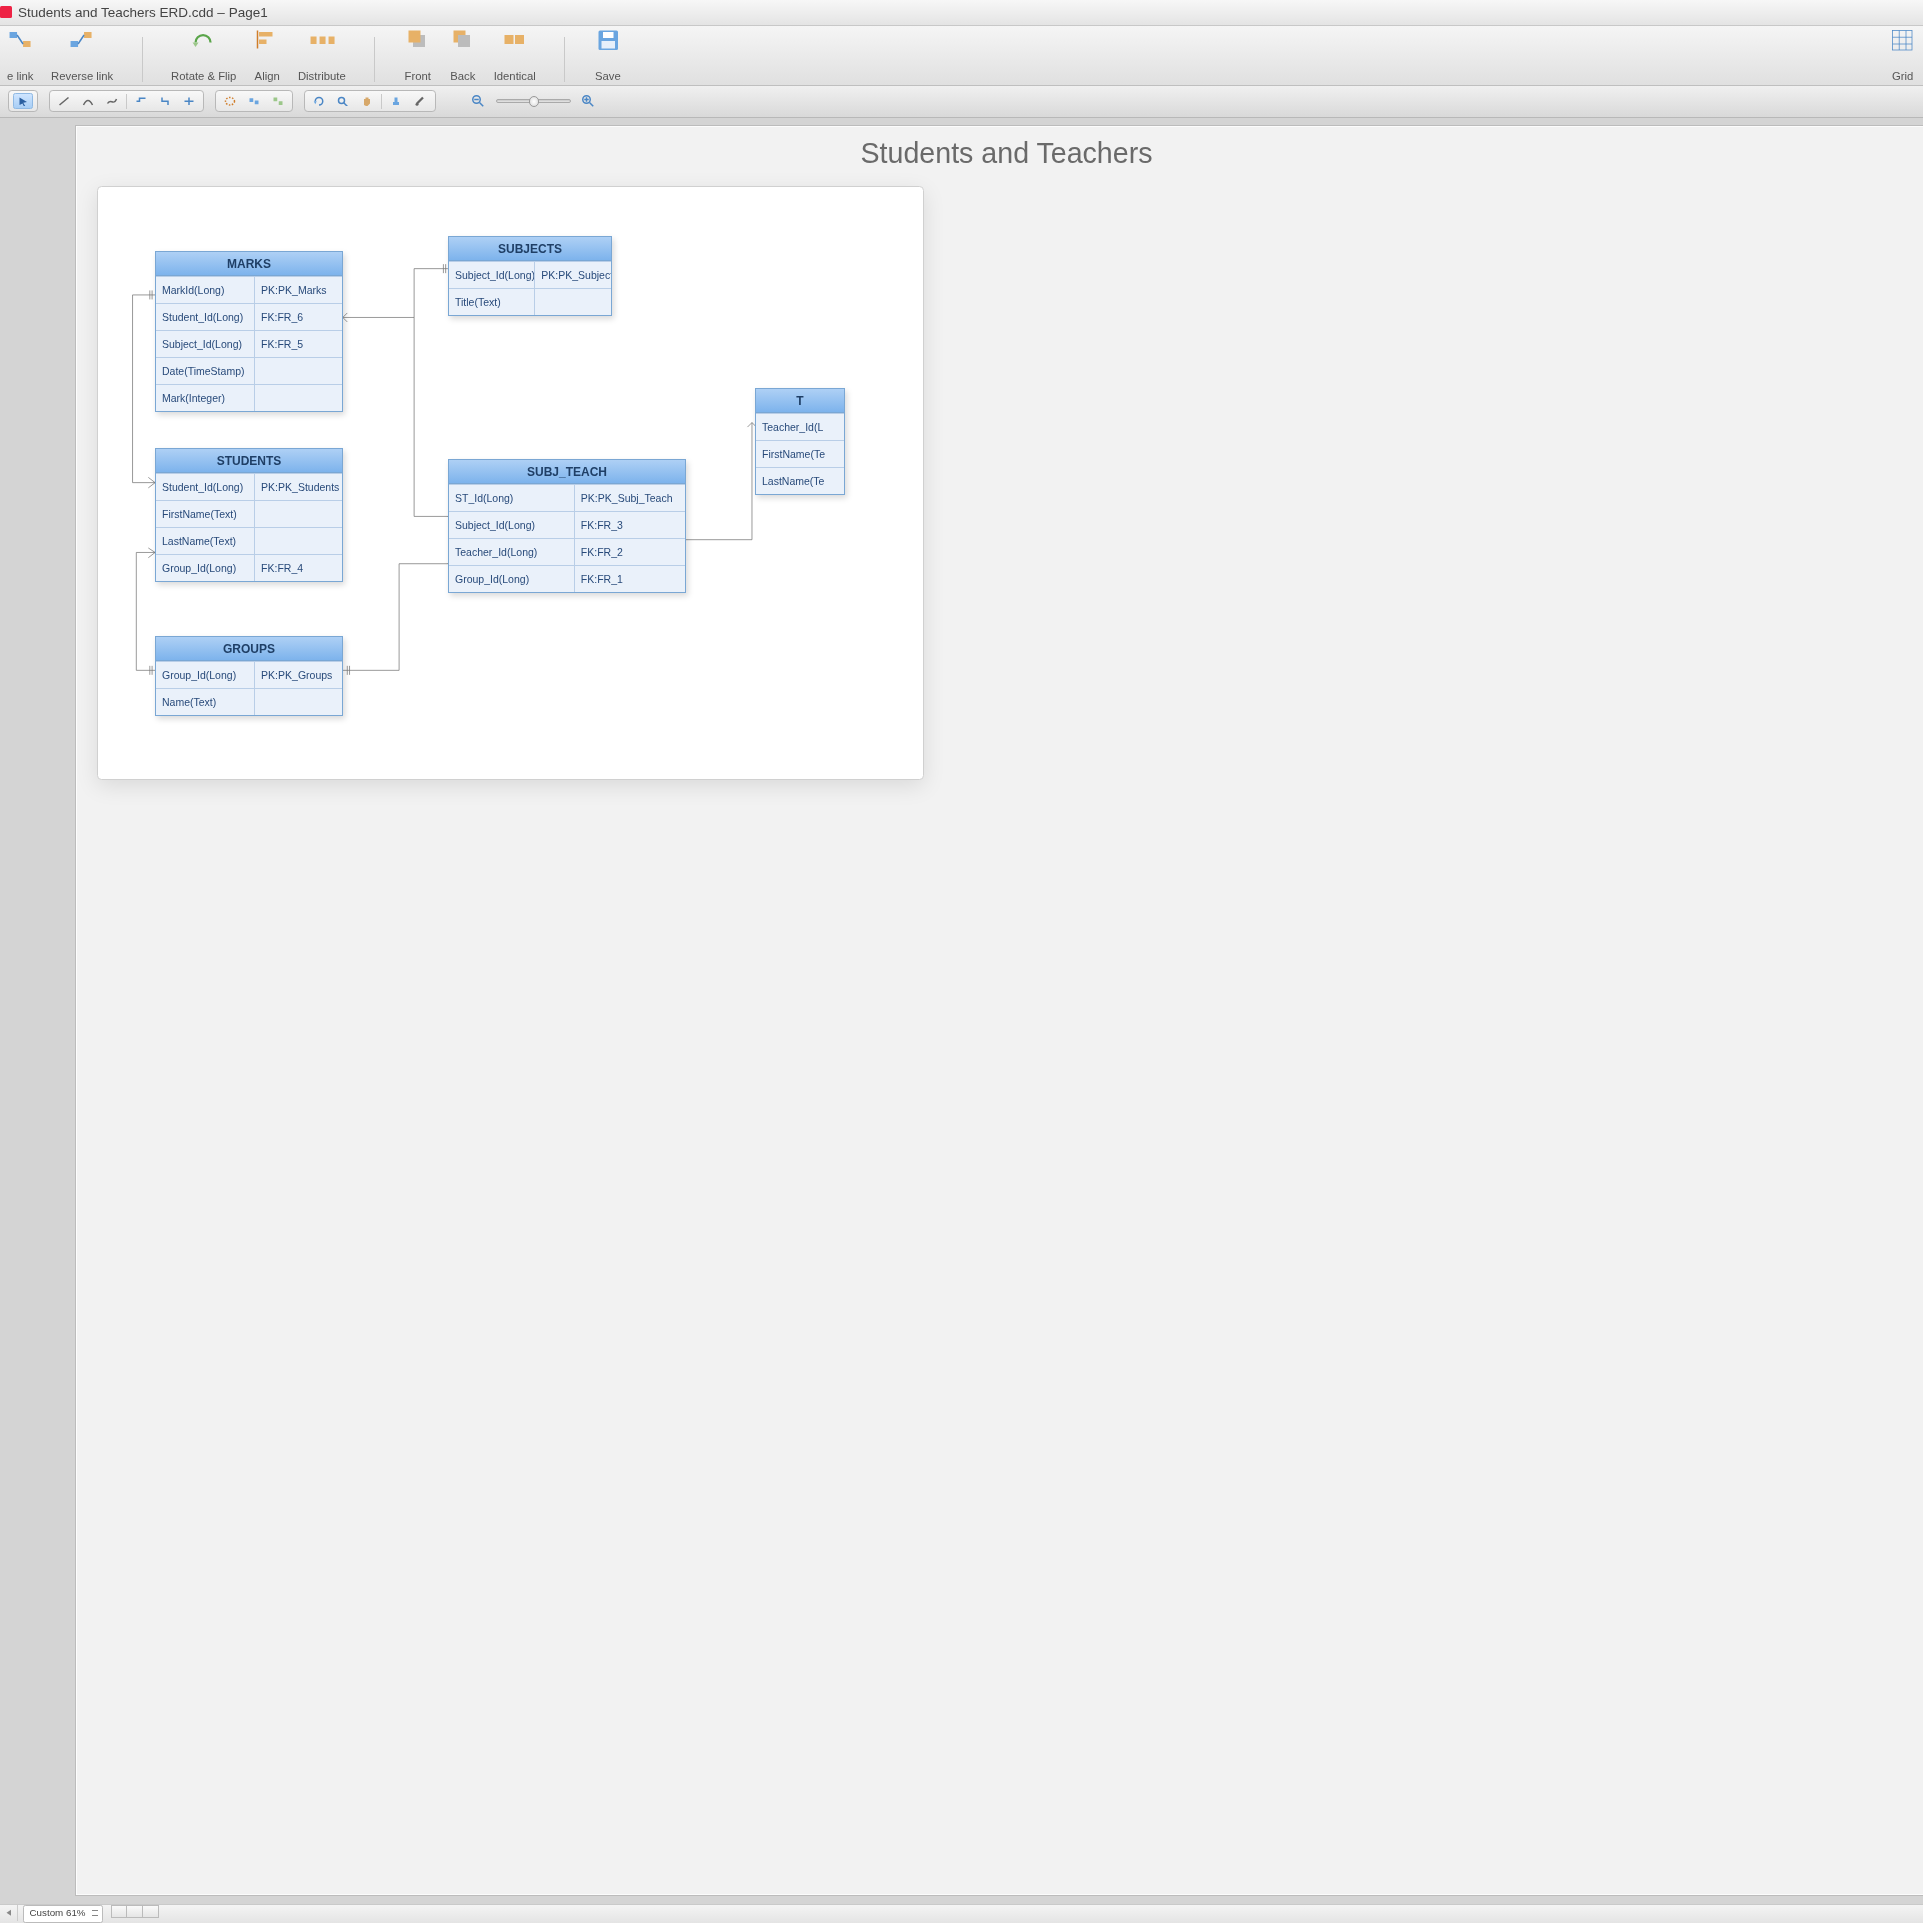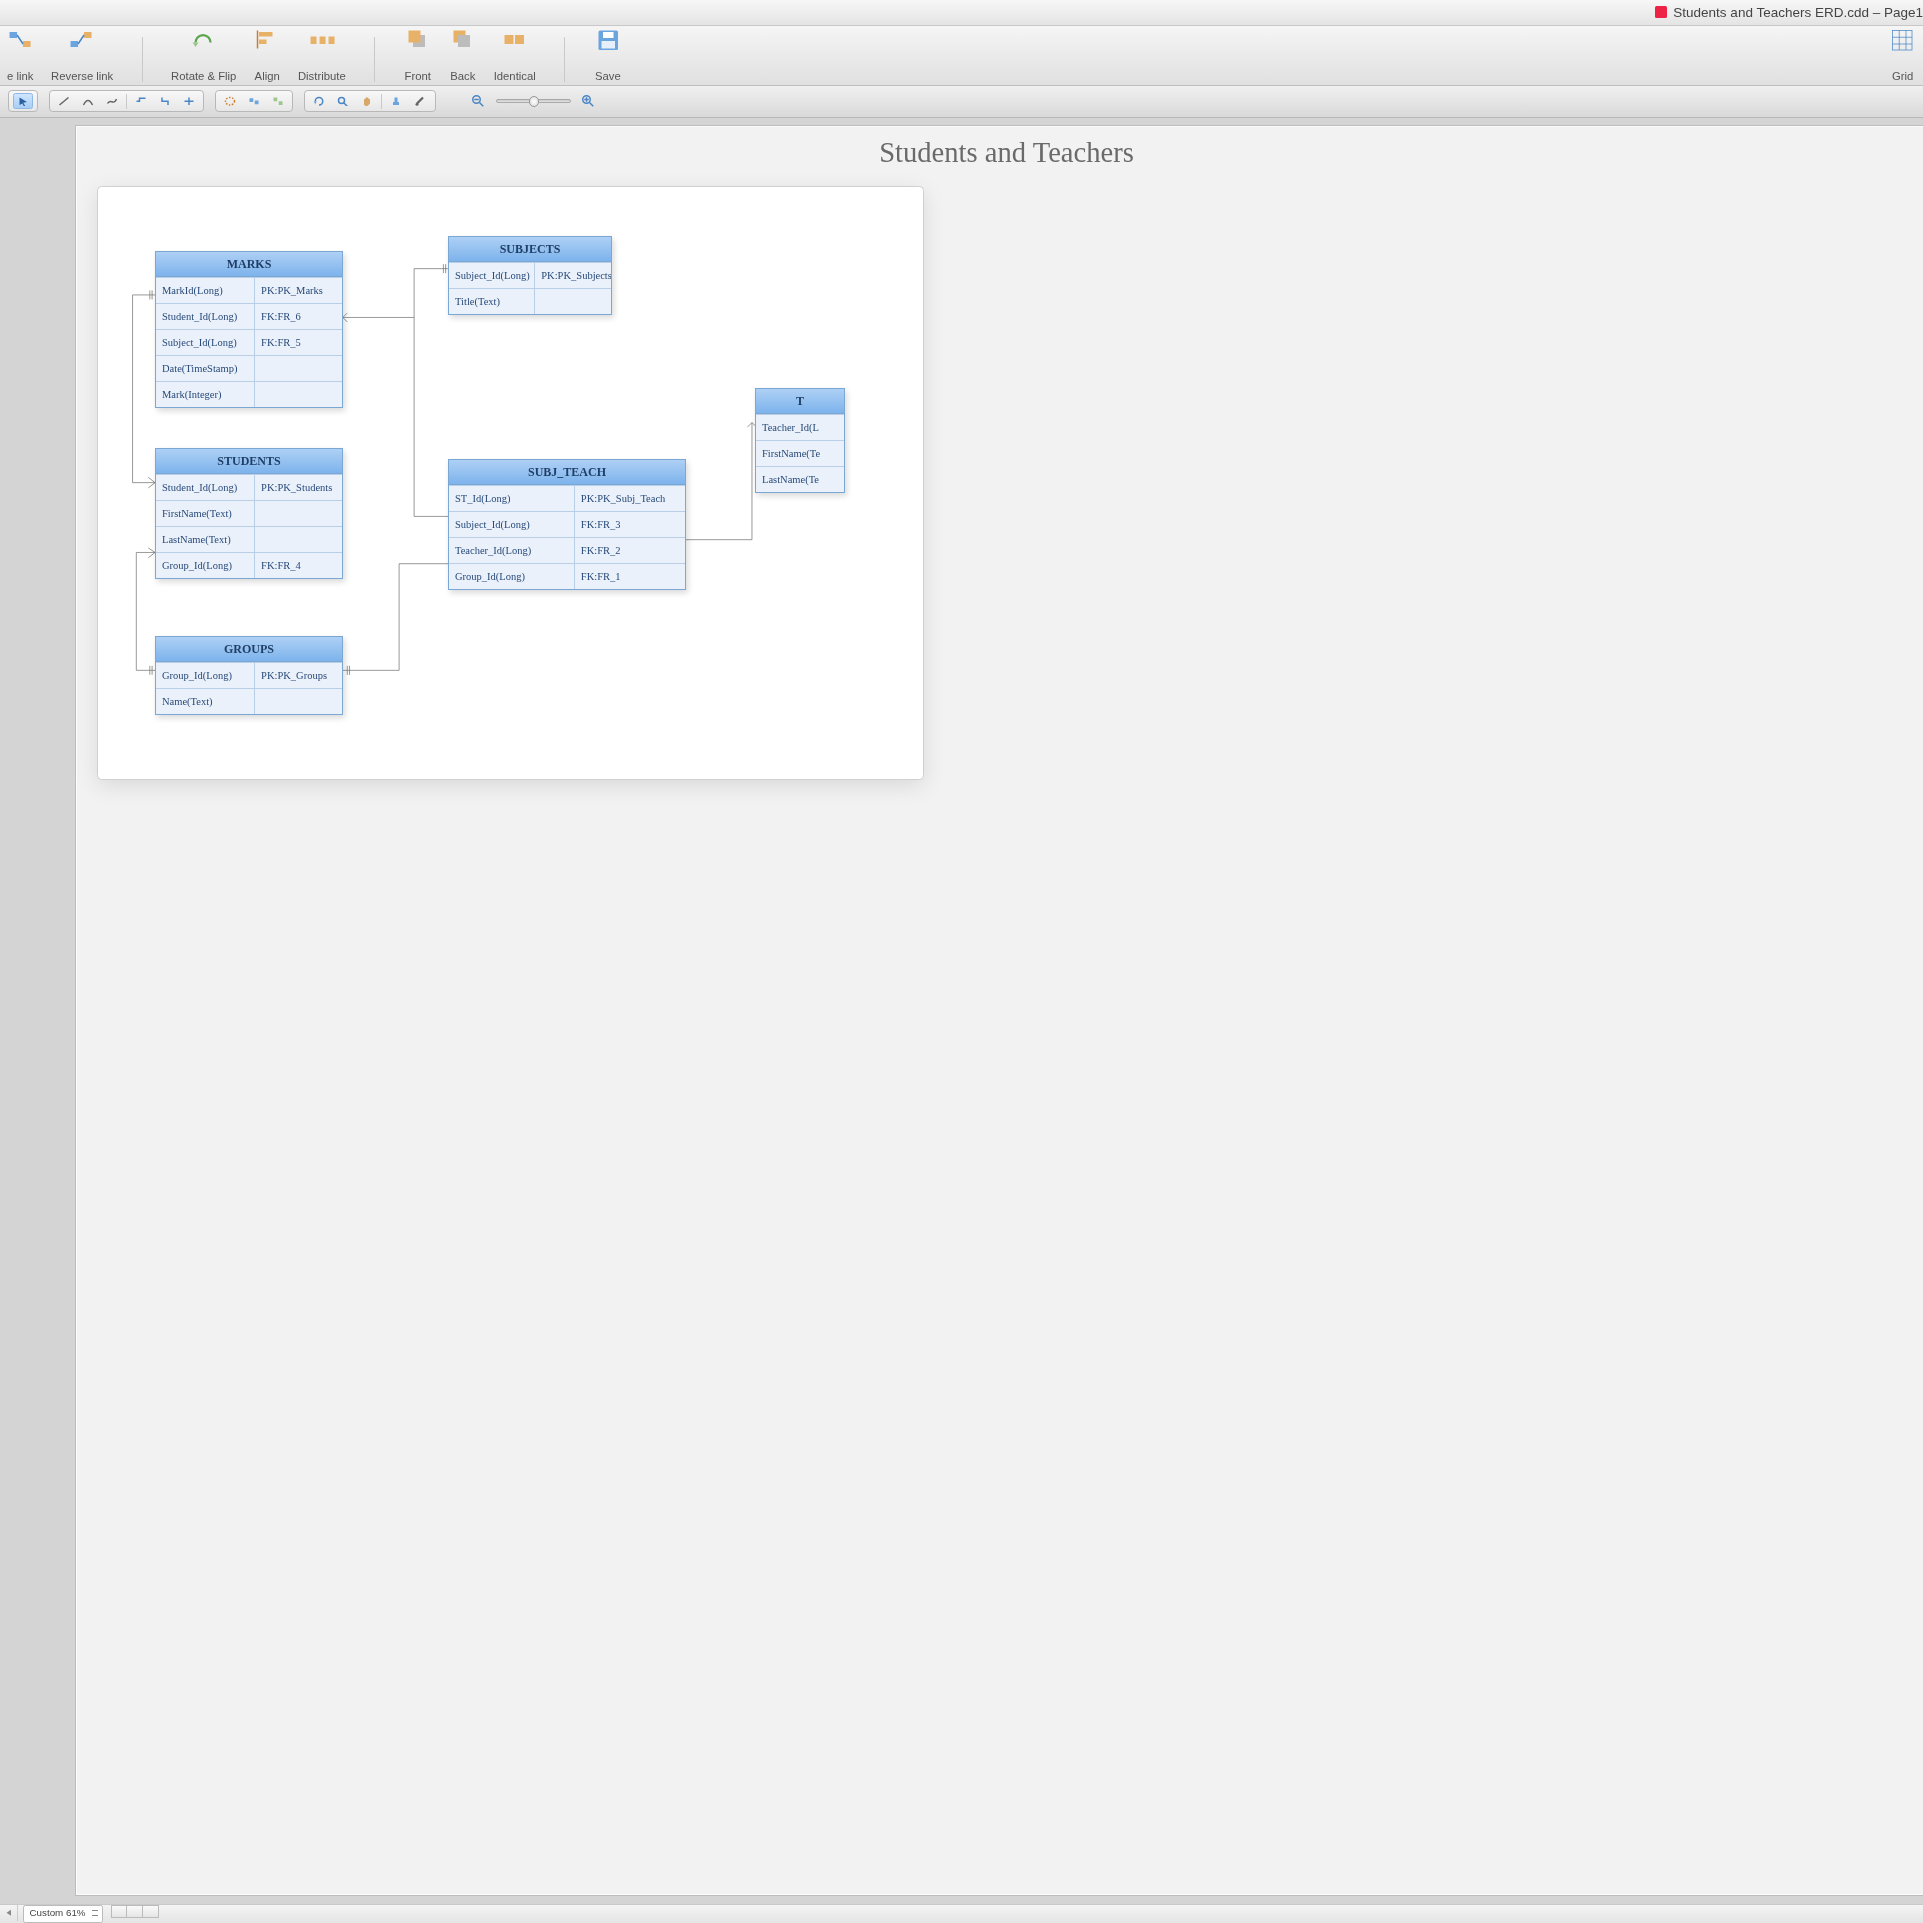--- a/index.html
+++ b/index.html
@@ -1,21 +1,21 @@
 <!DOCTYPE html>
 <html style="font-size:12px"><head>
 <meta charset="utf-8">
 <style>
   * { box-sizing: border-box; margin: 0; padding: 0; }
   html, body { width: 100%; height: 100%; font-family: "Helvetica Neue", Arial, sans-serif; }
   body { display: flex; flex-direction: column; background: #e8e8e8; overflow: hidden; }
 
   
   .titlebar {
-    height: 25.6px; display: flex; align-items: center; justify-content: flex-end;
+    height: 25.6px; display: flex; align-items: center; justify-content: flex-start;
     background: linear-gradient(#f7f7f7, #e4e4e4);
     border-bottom: 0.8px solid #c8c8c8; font-size: 13.5px; color: #444;
   }
   .titlebar .doc-icon {
     width: 12px; height: 12px; background: #e24; margin-right: 6px; border-radius: 1.5px;
     display: inline-block; position: relative;
   }
 
   
   .toolbar {
@@ -54,21 +54,21 @@
   .zoom-slider {
     width: 75px; height: 4.5px; background: linear-gradient(#c8c8c8,#e6e6e6);
     border:0.8px solid #aaa; border-radius: 2.3px; position: relative;
   }
   .zoom-slider .knob {
     position:absolute; top:-3.8px; left:32px; width:10.5px; height:10.5px;
     background: radial-gradient(#fff,#d8d8d8); border:0.8px solid #999; border-radius:50%;
   }
 
   
-  .workspace-outer { flex:1; position:relative; background:#d4d4d4; overflow:hidden;font-family:Liberation Serif, serif; }
+  .workspace-outer { flex:1; position:relative; background:#d4d4d4; overflow:hidden; }
   .canvas-area {
     position:absolute; left:75px; top:7.5px; right:-15px; bottom:7.5px;
     background:#f2f2f2; border:0.8px solid #bcbcbc;
     box-shadow: inset 0 0 0 0.8px #fff;
   }
   .page {
     position:absolute; left:21px; top:60px; width:827px; height:594px;
     background:#fff; border:0.8px solid #d0d0d0; border-radius:4.5px;
     box-shadow: 0 6px 22.5px rgba(0,0,0,0.10);
   }

